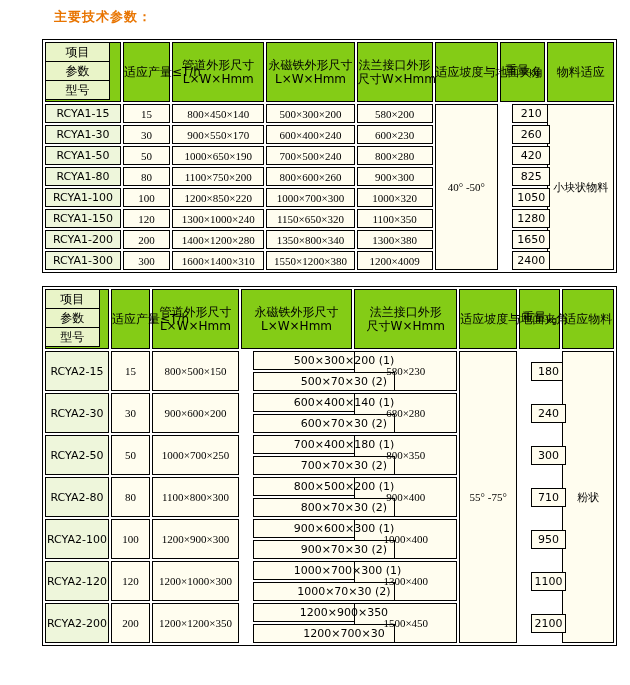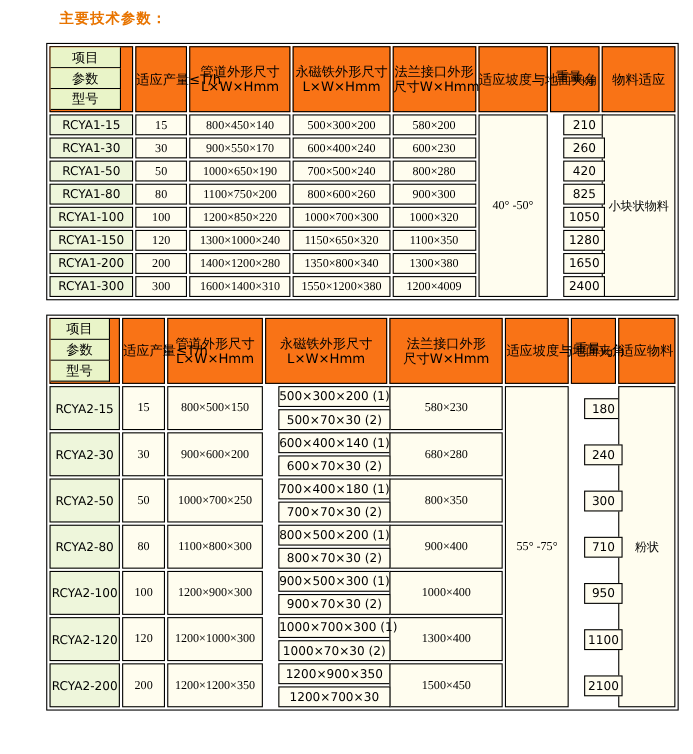--- a/index.html
+++ b/index.html
@@ -13,38 +13,38 @@
     font-size:13px;font-weight:bold;color:#e87400;letter-spacing:1px;
   }
   table.spec{
     margin:13px 0 0 42px;
     width:575px;table-layout:fixed;
     border-collapse:separate;border-spacing:2px;
     border:1px solid #000;background:#ffffff;
   }
   td{padding:0;font-size:11px;color:#000;}
   td.c{border:1px solid #000;text-align:center;vertical-align:middle;white-space:nowrap;}
-  .hd{background:#f97316;font-size:12px;white-space:normal;line-height:15px;}
+  .hd{background:#84cc16;font-size:12px;white-space:normal;line-height:15px;}
   .model{background:#eef6db;}
   .data{background:#fffdef;font-family:Liberation Serif, serif;}
   .hrow td{height:58px;}
   .brow td{height:17px;}
   td.corner{vertical-align:top;padding:0;}
   .mini{
     width:85%;height:18px;line-height:18px;text-align:center;
     border-right:1px solid #000;border-bottom:1px solid #000;
     font-size:12px;background:#e9f4c8;
   }
   td.plain{border:none;background:transparent;vertical-align:middle;}
   .box{
     border:1px solid #000;background:#fffdef;
     text-align:center;line-height:17px;height:17px;white-space:nowrap;margin-left:12px;
   }
   .wtbox{width:80%;}
-  .mgbox{width:90%;}
+  .mgbox{width:90%;padding-left:40px;}
   .unit{font-size:9px;vertical-align:-2px;}
   .hd2{line-height:14px;}
 </style>
 </head>
 <body>
 
 <div class="page">
 
   <div class="sec-title">主要技术参数：</div>
 
@@ -282,21 +282,21 @@
       <td class="plain">
             <div class="box mgbox">800×70×30 (2)</div>
           </td>
     </tr>
 
     <tr class="brow">
       <td class="c model" rowspan="2">RCYA2-100</td>
       <td class="c data" rowspan="2">100</td>
       <td class="c data" rowspan="2">1200×900×300</td>
       <td class="plain">
-            <div class="box mgbox">900×500×300 (1)</div>
+            <div class="box mgbox">900×600×300 (1)</div>
           </td>
       <td class="c data" rowspan="2">1000×400</td>
       <td class="plain" rowspan="2">
             <div class="box wtbox">950</div>
           </td>
     </tr>
     <tr class="brow">
       <td class="plain">
             <div class="box mgbox">900×70×30 (2)</div>
           </td>

